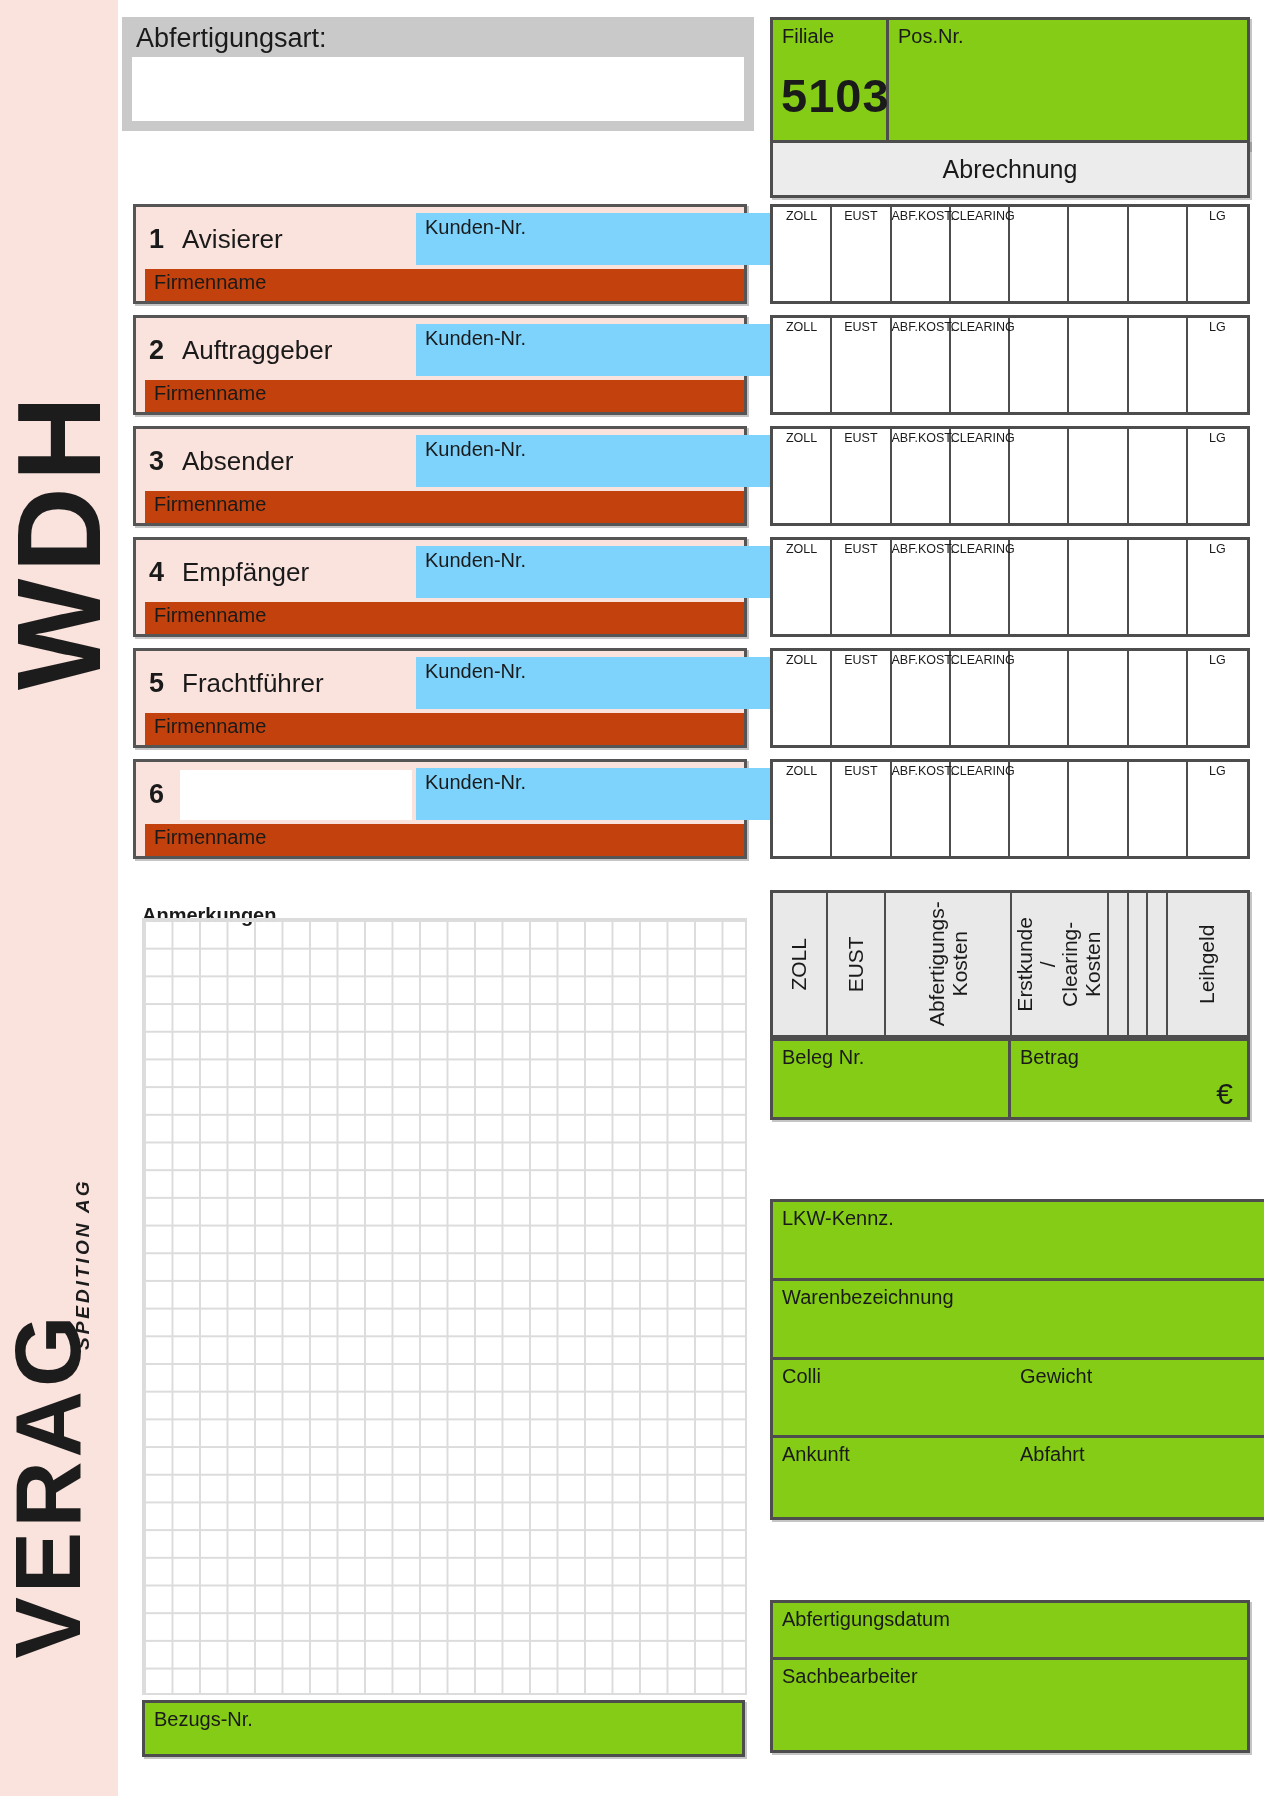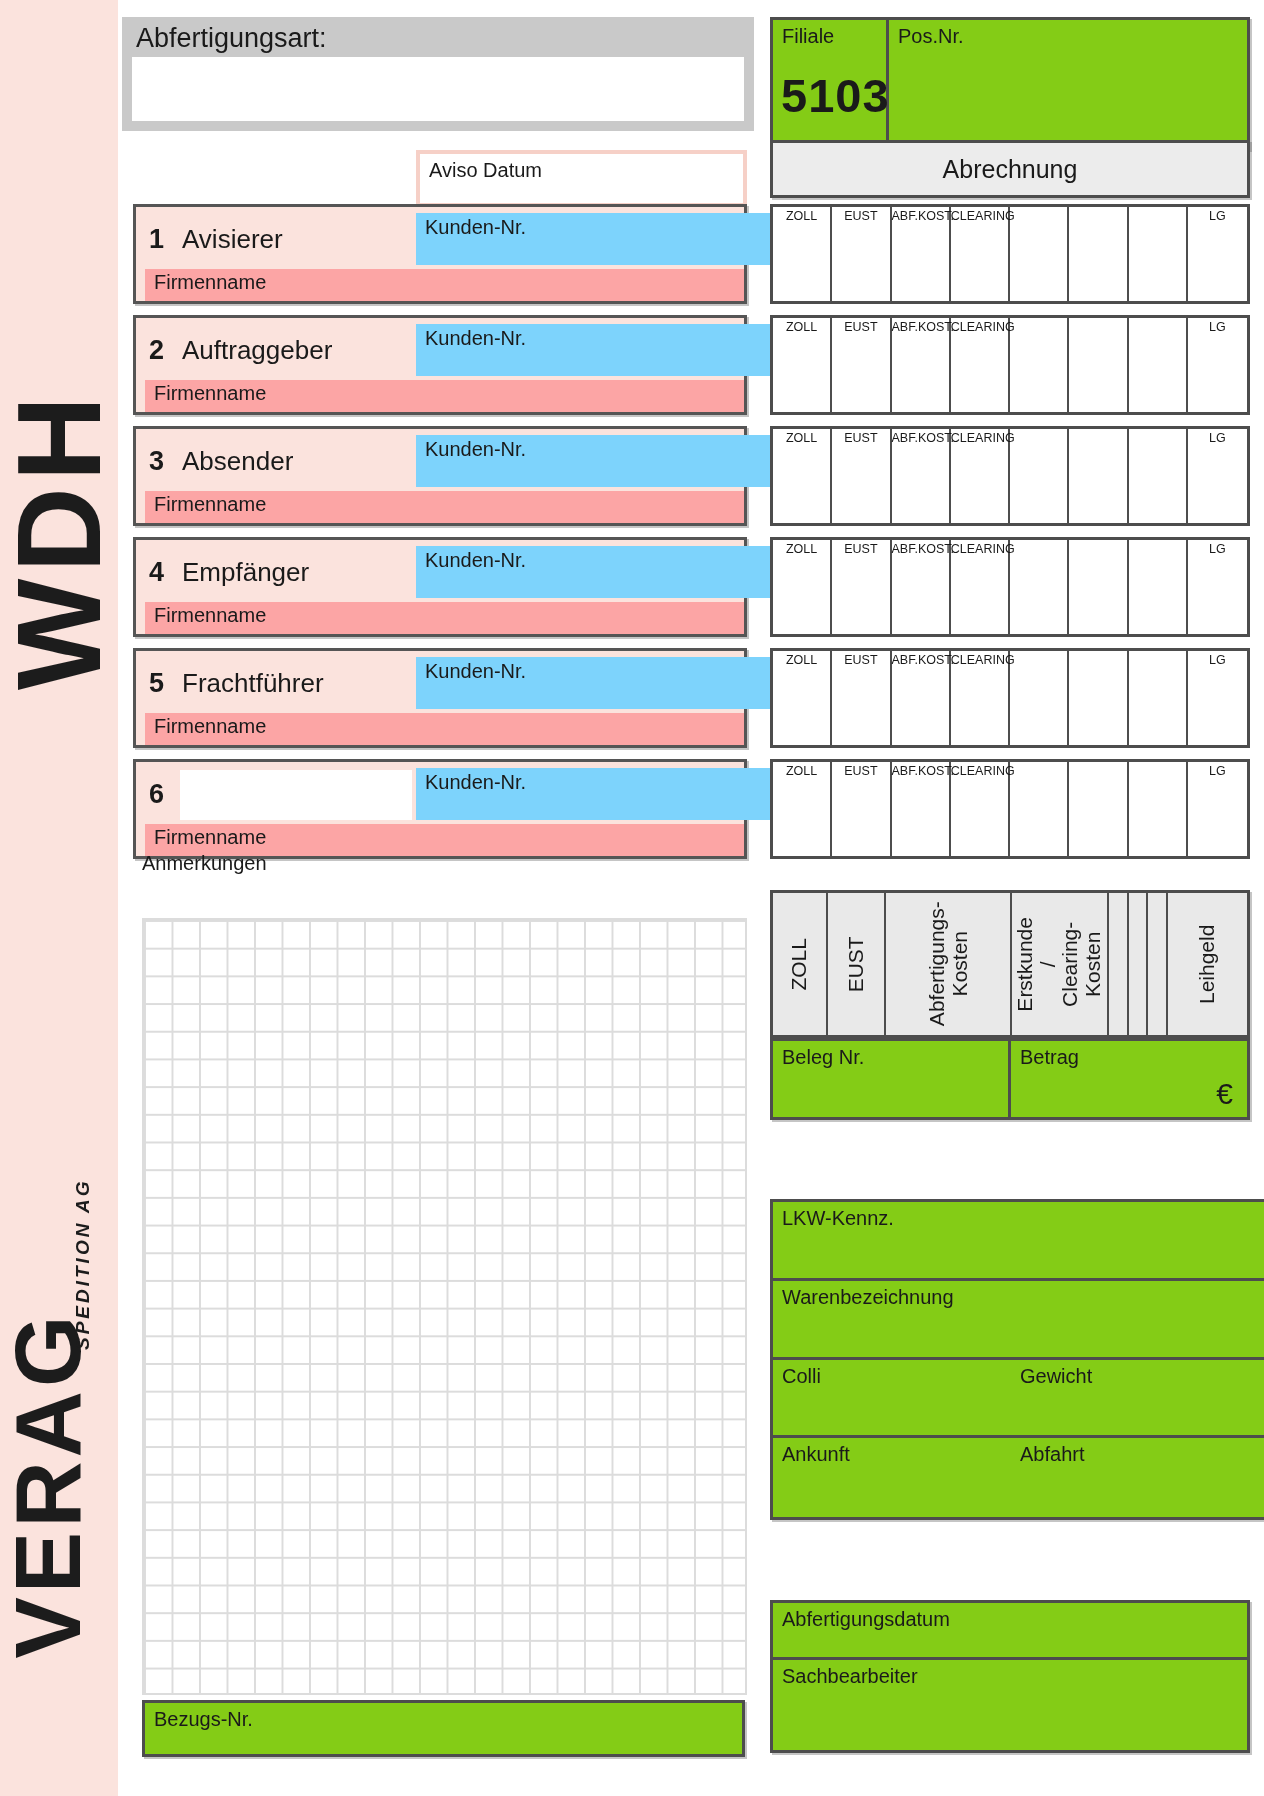--- a/index.html
+++ b/index.html
@@ -33,21 +33,21 @@
   .aviso{position:absolute;left:416px;top:150px;width:331px;height:57px;background:#fff;
          border:4px solid #f6d0c7;box-sizing:border-box;}
   
   .party-row{position:absolute;left:133px;width:614px;height:100px;background:#fbe3dd;
              border:3px solid #555;box-sizing:border-box;box-shadow:2px 2px 0 rgba(90,90,90,.35);}
   .party-number{position:absolute;left:13px;top:17px;font-size:27px;font-weight:bold;}
   .party-label{position:absolute;left:46px;top:17px;font-size:26px;}
   .party-label-input{position:absolute;left:44px;top:8px;width:232px;height:50px;background:#fff;}
   .kunden-box{position:absolute;left:280px;top:6px;width:428px;height:52px;background:#7dd3fc;}
   .kunden-box .fieldlabel{top:3px;}
-  .firmen-box{position:absolute;left:9px;top:62px;width:599px;height:32px;background:#fca5a5;}
+  .firmen-box{position:absolute;left:9px;top:62px;width:599px;height:32px;background:#c2410c;}
   .firmen-box .fieldlabel{top:2px;}
   
   .ab-header{left:770px;top:140px;width:480px;height:58px;background:#ececec;
              display:flex;align-items:center;justify-content:center;font-size:25px;}
   .ab-block{position:absolute;left:770px;width:480px;height:100px;background:#fff;
             border:3px solid #4d4d4d;box-sizing:border-box;display:grid;
             grid-template-columns:repeat(8,1fr);}
   .ab-cell{position:relative;border-right:2px solid #4d4d4d;}
   .ab-cell:last-child{border-right:none;}
   .ab-collabel{position:absolute;left:0;right:0;top:2px;text-align:center;
@@ -59,21 +59,21 @@
           display:flex;align-items:center;justify-content:center;overflow:visible;}
   .v-cell:last-child{border-right:none;}
   .v-label{transform:rotate(-90deg);white-space:pre-line;text-align:center;
            font-size:21px;line-height:1.08;}
   
   .beleg-box{left:770px;top:1038px;width:480px;height:82px;display:flex;}
   .beleg-cell{position:relative;width:238px;border-right:3px solid #4d4d4d;box-sizing:border-box;}
   .betrag-cell{position:relative;flex:1;}
   .euro{position:absolute;right:14px;top:36px;font-size:30px;}
   
-  .anm-label{position:absolute;left:142px;top:852px;font-size:20px;}
+  .anm-label{position:absolute;left:142px;top:904px;font-size:20px;font-weight:bold;}
   .anm-grid{position:absolute;left:142px;top:918px;width:605px;height:777px;
             border:2px solid #dcdcdc;box-sizing:border-box;
             background-image:
               linear-gradient(to right,#dcdcdc 2px,transparent 2px),
               linear-gradient(to bottom,#dcdcdc 2px,transparent 2px);
             background-size:27.5px 27.7px;}
   
   .ship-box{left:770px;top:1199px;width:560px;height:321px;display:grid;
             grid-template-rows:repeat(4,1fr);}
   .ship-row{position:relative;border-bottom:3px solid #4d4d4d;}
@@ -111,23 +111,20 @@
     </div>
     <div class="pos-cell">
       <div class="fieldlabel">Pos.Nr.</div>
     </div>
   </div>
 
   <div class="box ab-header">
     <span>Abrechnung</span>
   </div>
 
-  <div class="aviso">
-    <div class="fieldlabel">Aviso Datum</div>
-  </div>
 
   <div id="party-rows">
       <div class="party-row" style="top: 204px;">
         <div class="party-number">1</div>
         <div class="party-label">Avisierer</div>
         <div class="kunden-box">
           <div class="fieldlabel">Kunden-Nr.</div>
         </div>
         <div class="firmen-box">
           <div class="fieldlabel">Firmenname</div>

